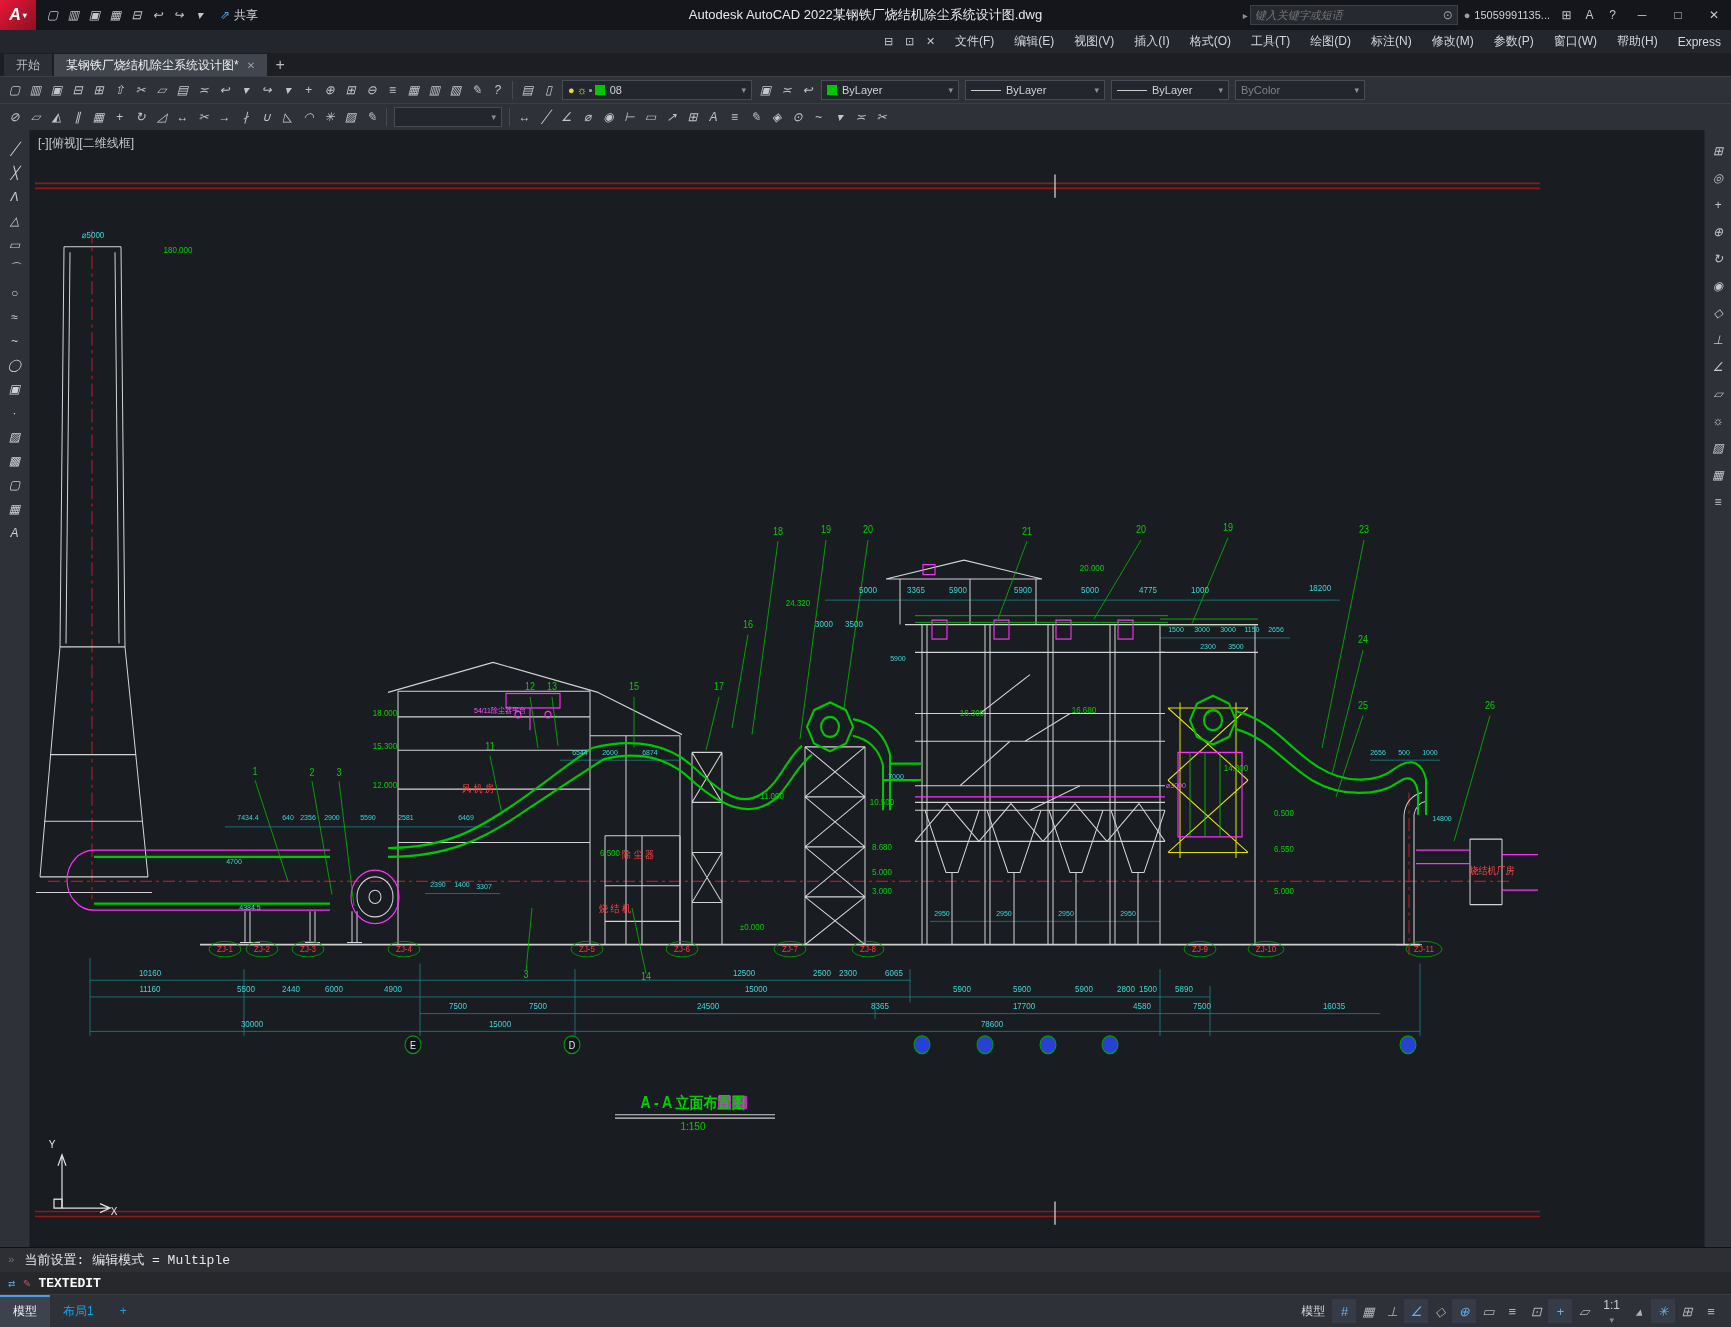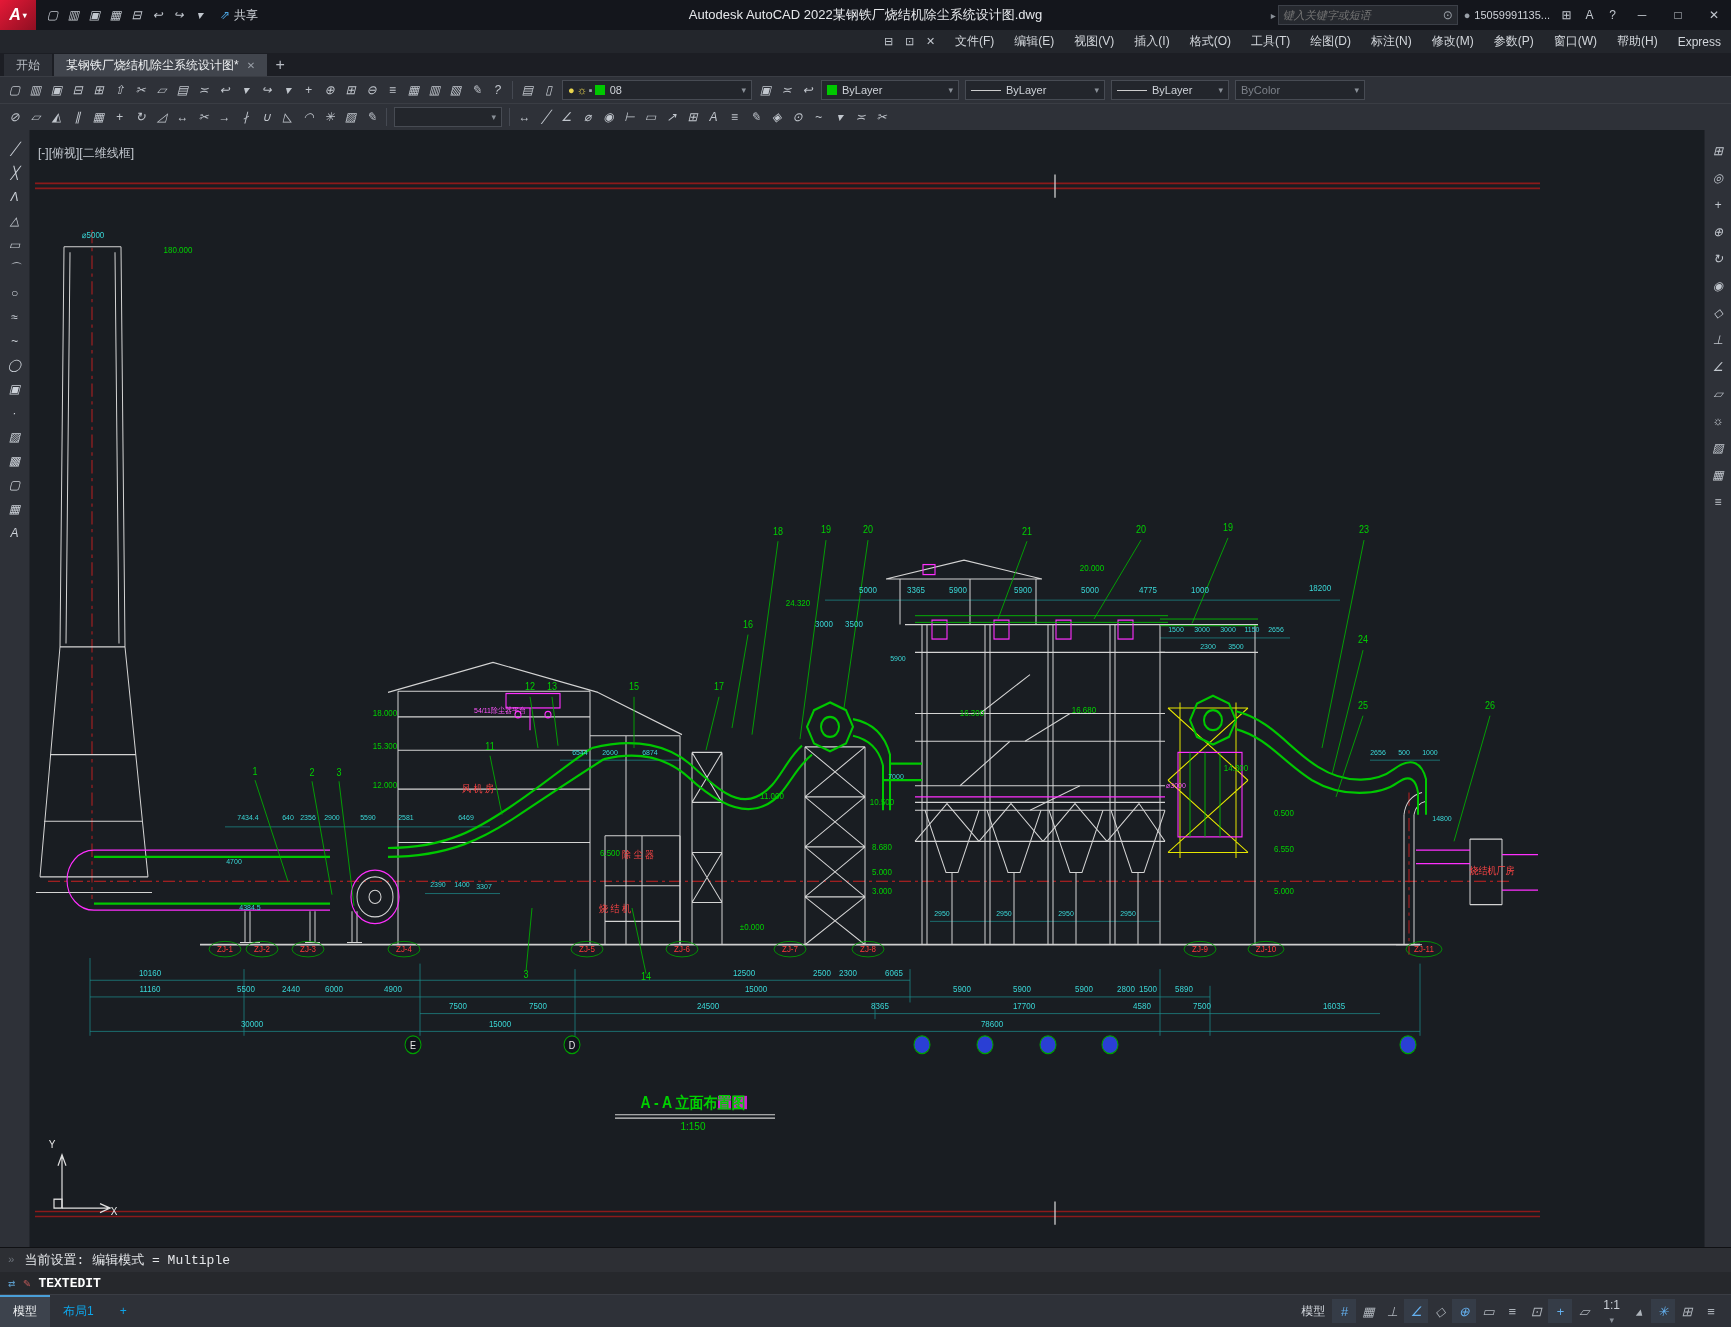--- a/index.html
+++ b/index.html
@@ -15,21 +15,21 @@
   .logo .lgcaret { font-size:8px; font-style:normal; }
   .qat { display:flex; align-items:center; margin-left:6px; }
   .icon { width:21px; height:21px; display:inline-flex; align-items:center; justify-content:center;
           font-size:12px; color:#c2c7ce; font-style:normal; }
   .share { display:flex; align-items:center; gap:4px; font-size:12px; color:#d0d4da; margin-left:10px; }
   .shicon { color:#4aa3e0; }
   .wtitle { position:absolute; left:0; right:0; text-align:center; font-size:13px; color:#e6e8eb; pointer-events:none; }
   .wtitle .doc { }
   .tright { margin-left:auto; display:flex; align-items:center; gap:2px; z-index:2; }
   .collapse { color:#8a9098; font-size:10px; }
-  .search { width:180px; height:20px; background:#26292f; border:1px solid #3c4048;
+  .search { width:208px; height:20px; background:#26292f; border:1px solid #3c4048;
             display:flex; align-items:center; padding:0 4px; }
   .search input { flex:1; background:transparent; border:none; outline:none;
                   color:#8a9098; font-style:italic; font-size:11px; width:100px;
                   font-family:"Liberation Sans", sans-serif; }
   .sic { color:#9aa0a8; font-size:12px; }
   .user { display:flex; align-items:center; gap:4px; font-size:11px; color:#cfd3d9; margin:0 4px; }
   .uic { color:#9aa0a8; }
   .wbtn { width:34px; height:30px; display:inline-flex; align-items:center; justify-content:center;
           font-size:12px; color:#c2c7ce; }
 
@@ -62,21 +62,21 @@
 
   
   .main { display:flex; height:1117px; }
   .leftbar { width:30px; background:#2e3138; display:flex; flex-direction:column; align-items:center;
              padding-top:8px; gap:3px; border-right:1px solid #23262c; }
   .leftbar .icon { color:#cdd2d9; }
   .rightbar { width:27px; background:#2e3138; display:flex; flex-direction:column; align-items:center;
               padding-top:10px; gap:6px; border-left:1px solid #23262c; }
   .canvas { flex:1; position:relative; background:#191d22; }
   .canvas svg { position:absolute; left:0; top:0; }
-  .vplabel { position:absolute; left:8px; top:15px; font-size:12px; color:#c5cad1; z-index:3; }
+  .vplabel { position:absolute; left:8px; top:5px; font-size:12px; color:#c5cad1; z-index:3; }
 
   
   .cmd { height:47px; background:#222428; border-top:1px solid #101114; font-family:"Liberation Mono", monospace; }
   .cmd-hist { height:24px; background:#2d2f34; display:flex; align-items:center; padding-left:8px;
               font-size:13px; color:#e4e6e9; gap:10px; }
   .cmd-gutter { color:#6a7077; font-size:11px; }
   .cmd-line { height:23px; background:#26282c; display:flex; align-items:center; padding-left:8px;
               font-size:13px; color:#fff; font-weight:bold; gap:8px; }
   .cmd-ic { color:#c75b5b; font-size:12px; font-weight:normal; }
   .cmd-ic2 { color:#5b9ac7; font-size:12px; font-weight:normal; }

